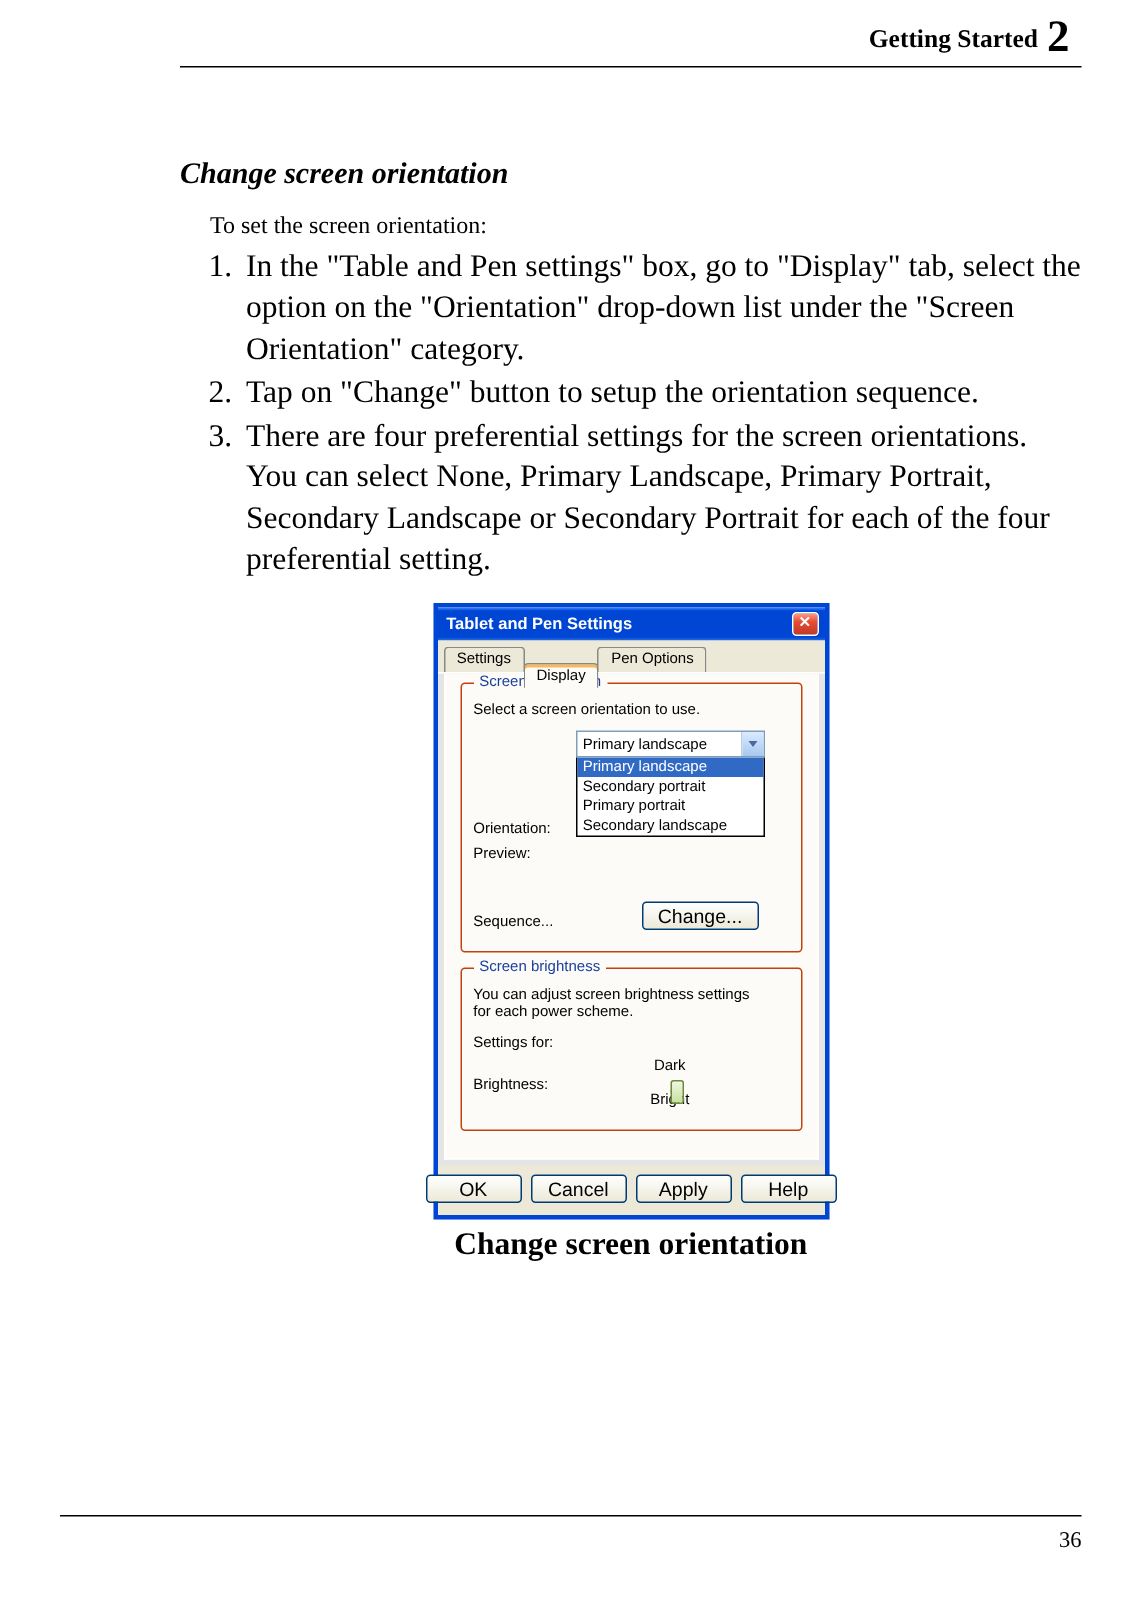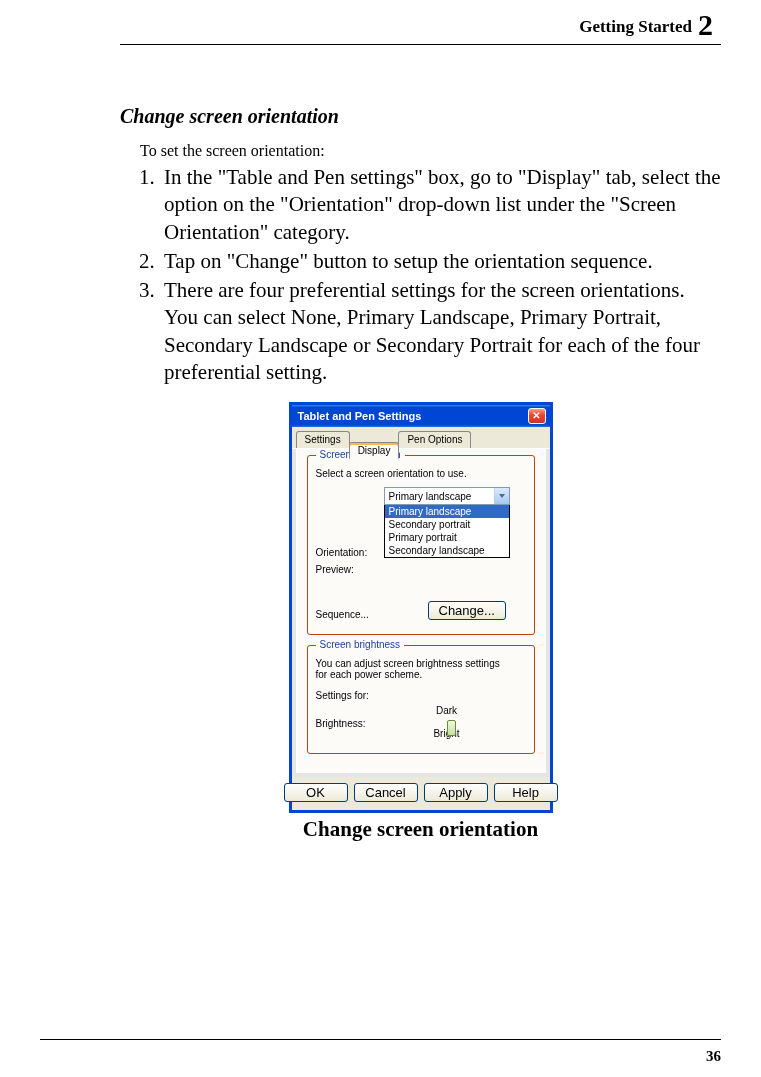--- a/index.html
+++ b/index.html
@@ -270,24 +270,23 @@
     background: #ece9d8;
   }
   .figure-caption {
     font-family: "Times New Roman", serif;
     font-size: 21px;
     font-weight: bold;
     margin-top: 4px;
   }
   .footer {
     position: absolute;
-    bottom: 12px;
+    bottom: 41px;
     left: 40px;
     right: 40px;
-    font-weight: bold;
   }
   .hr-bottom {
     border: none;
     border-top: 1px solid #000;
     margin: 0;
   }
   .page-num {
     text-align: right;
     font-family: Garamond, "Times New Roman", serif;
     font-size: 15px;

